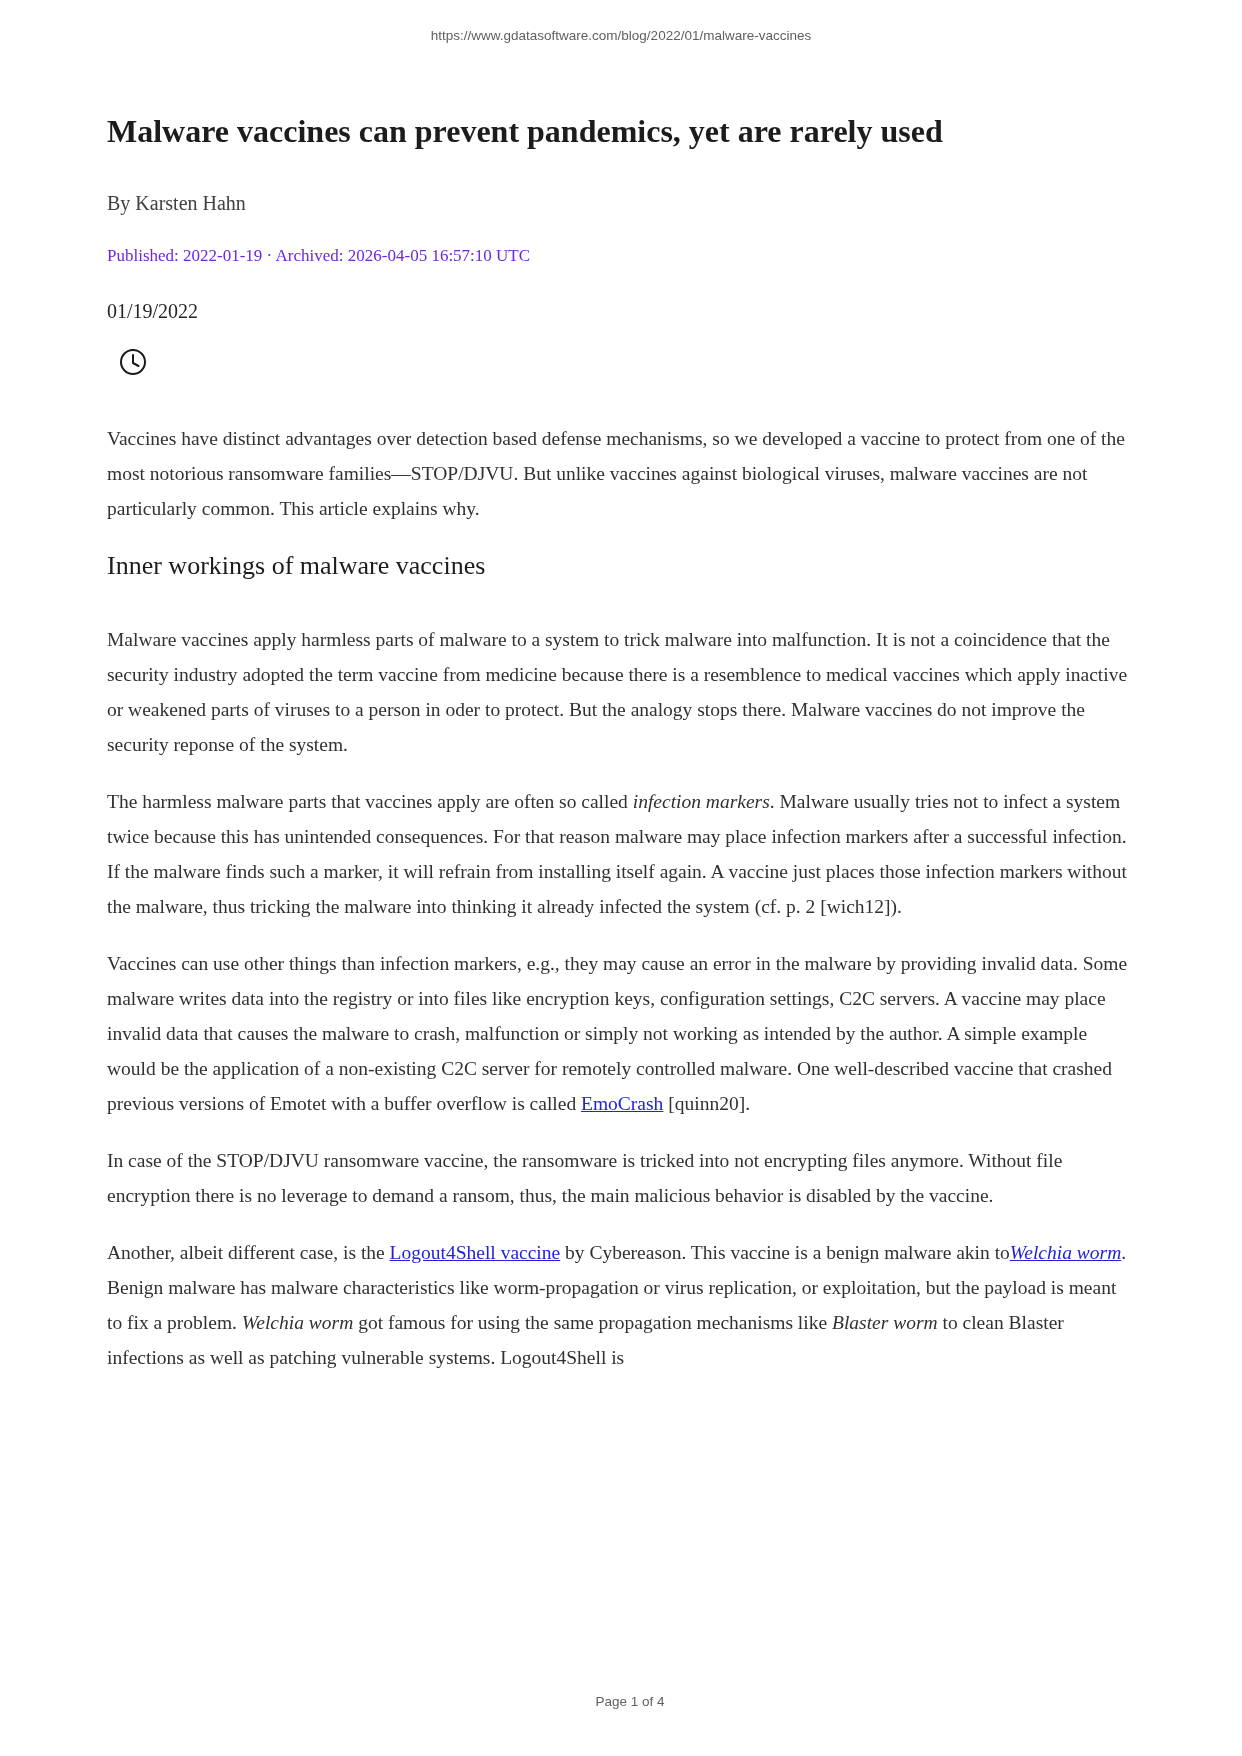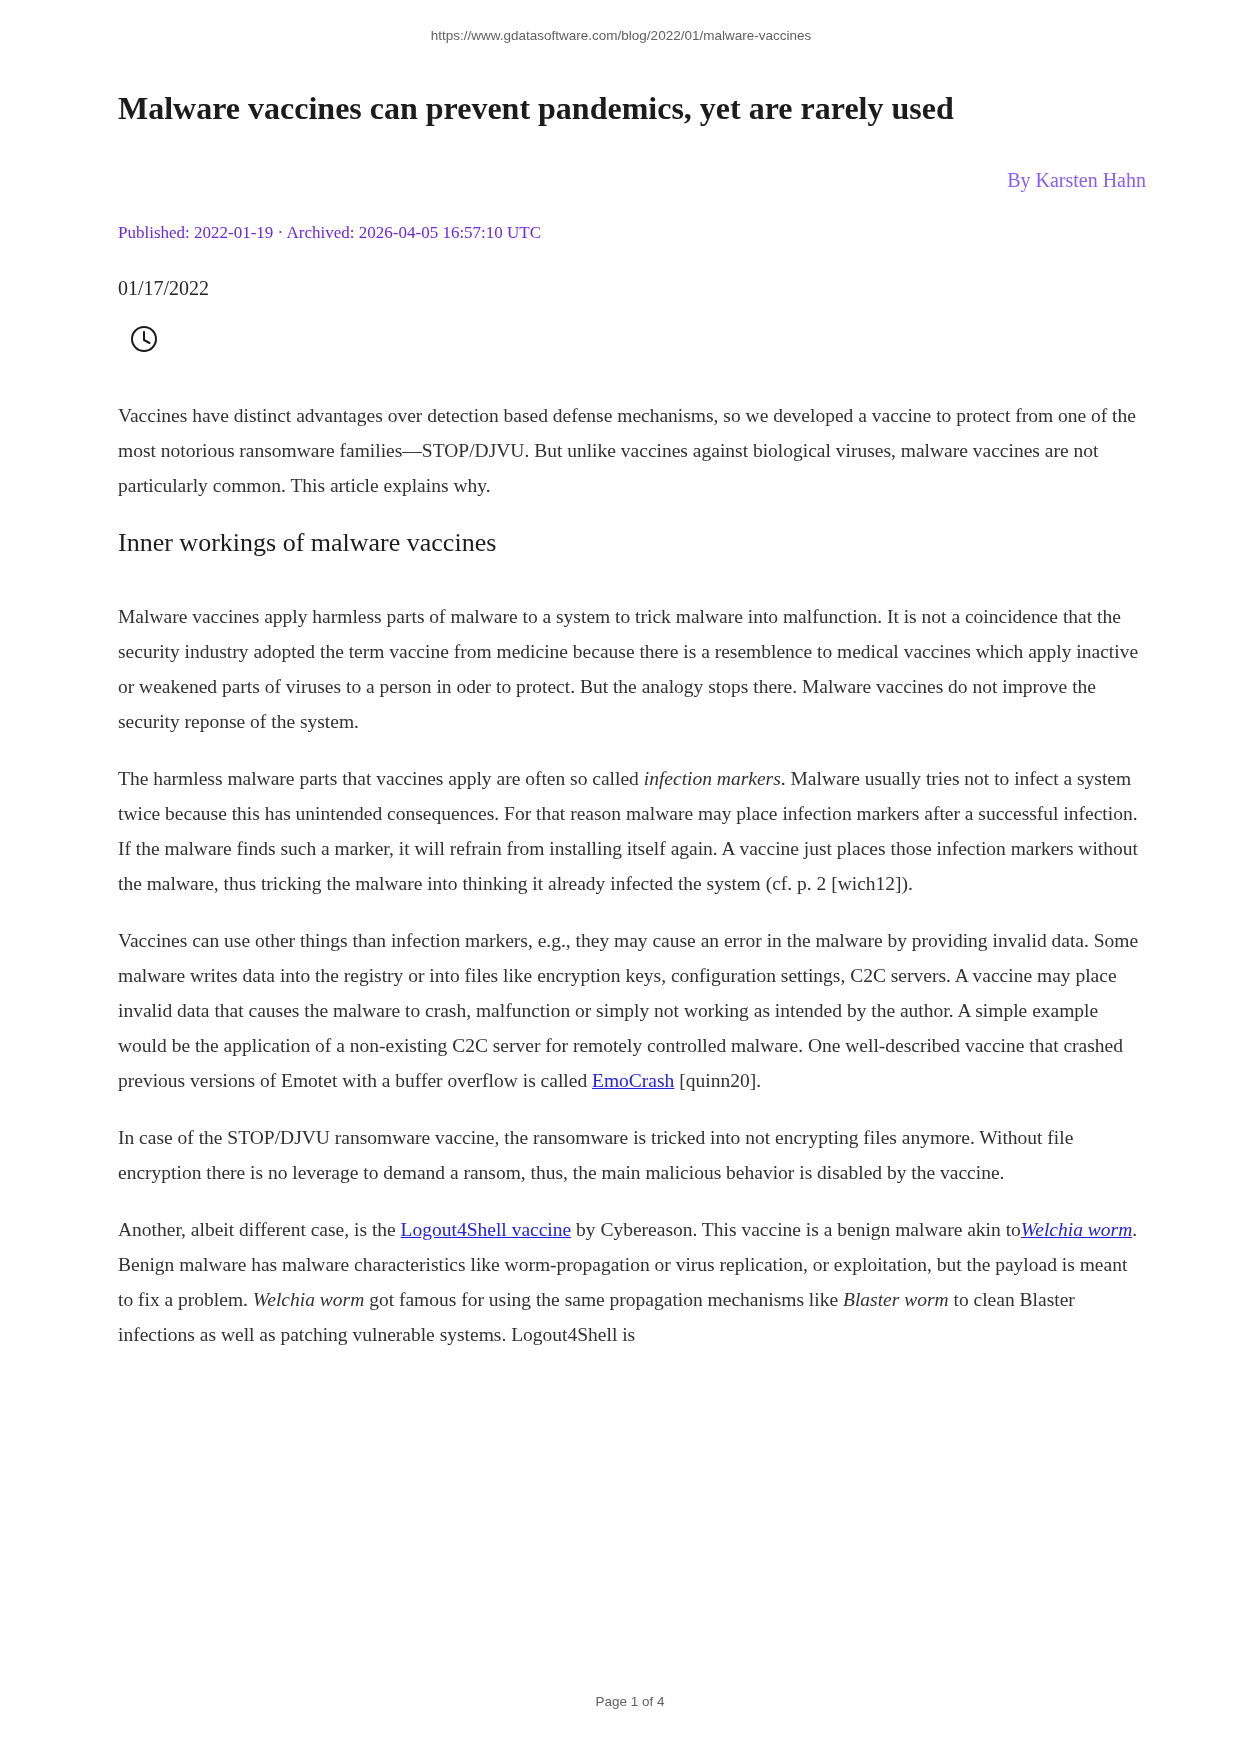--- a/index.html
+++ b/index.html
@@ -15,37 +15,36 @@
   .url-header {
     position:absolute;
     top:28px; left:0; right:0;
     text-align:center;
     font-family:"Liberation Sans", sans-serif;
     font-size:13.5px;
     color:#5f5f5f;
   }
   .content {
     position:absolute;
-    left:118px; top:0;
+    left:107px; top:0;
     width:1028px;
-    padding-top:88px;
+    padding-top:111px;
   }
   h1 {
     font-size:32px;
     line-height:40px;
     font-weight:bold;
     color:#1c1c1c;
     margin:0 0 39px 0;
   }
   .byline {
     font-size:20px;
     line-height:26px;
-    color:#8b5cf6;
+    color:#404040;
     margin:0 0 28px 0;
-    text-align:right;
   }
   .meta {
     font-size:17px;
     line-height:24px;
     color:#6d28d9;
     margin:0 0 30px 0;
   }
   .date {
     font-size:20px;
     line-height:26px;
@@ -93,21 +92,21 @@
   <div class="url-header">https://www.gdatasoftware.com/blog/2022/01/malware-vaccines</div>
 
   <article class="content">
 
     <h1>Malware vaccines can prevent pandemics, yet are rarely used</h1>
 
     <div class="byline">By Karsten Hahn</div>
 
     <div class="meta">Published: 2022-01-19 · Archived: 2026-04-05 16:57:10 UTC</div>
 
-    <div class="date">01/17/2022</div>
+    <div class="date">01/19/2022</div>
 
     <div class="clock">
       <svg width="28" height="28" viewBox="0 0 28 28">
         <circle cx="14" cy="14" r="12" fill="none" stroke="#1a1a1a" stroke-width="2"></circle>
         <polyline points="14,7 14,15 19.5,18" fill="none" stroke="#1a1a1a" stroke-width="2" stroke-linecap="round" stroke-linejoin="round"></polyline>
       </svg>
     </div>
 
 
     <div id="article-body">

